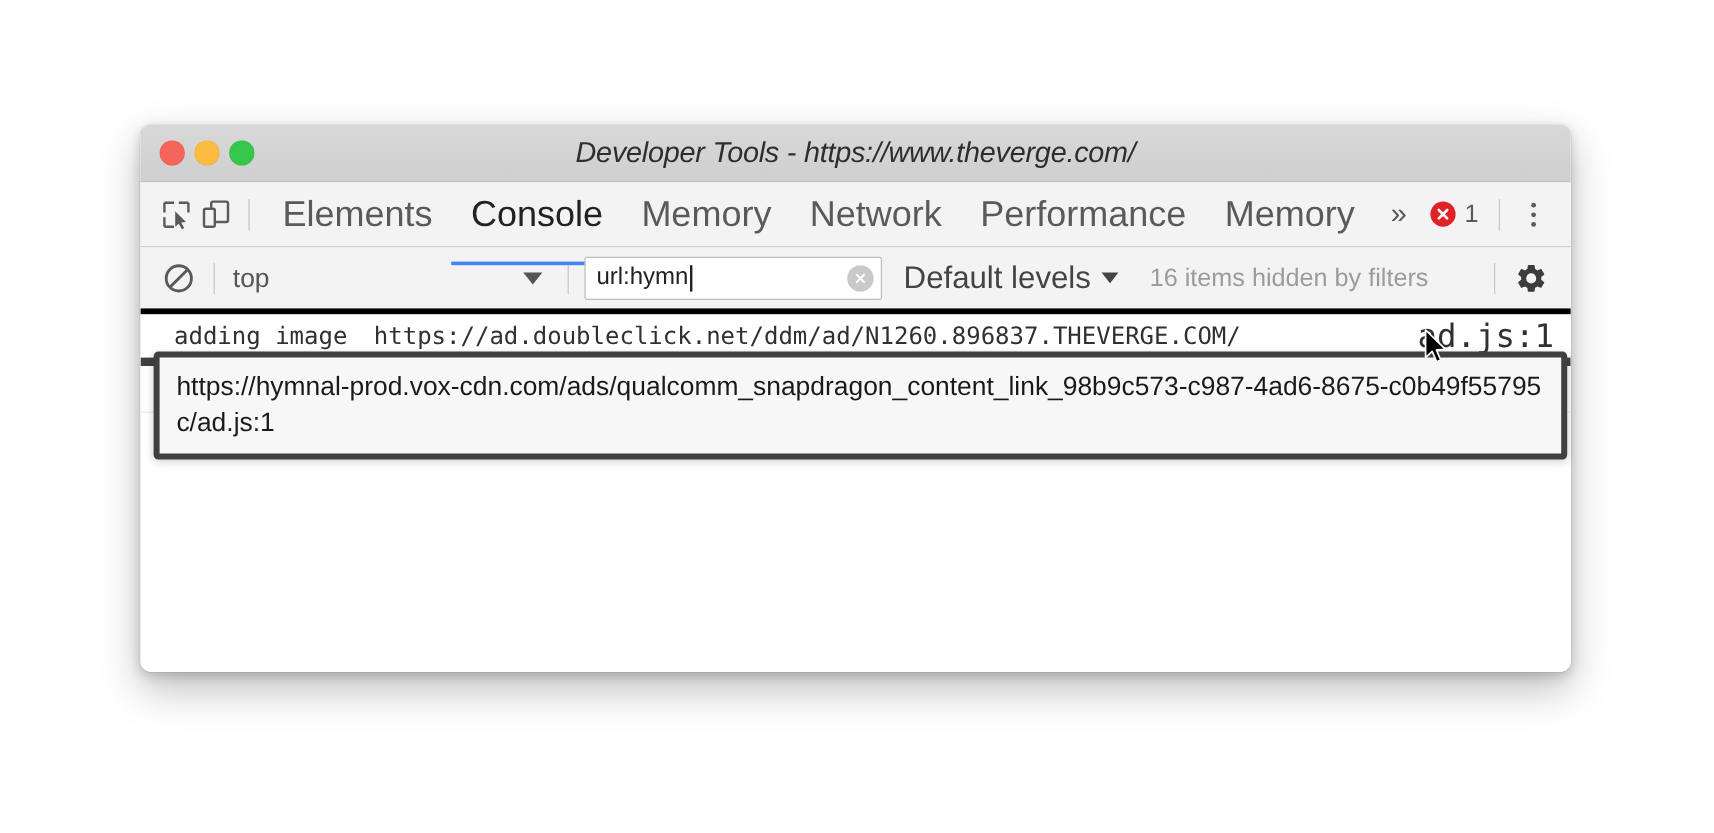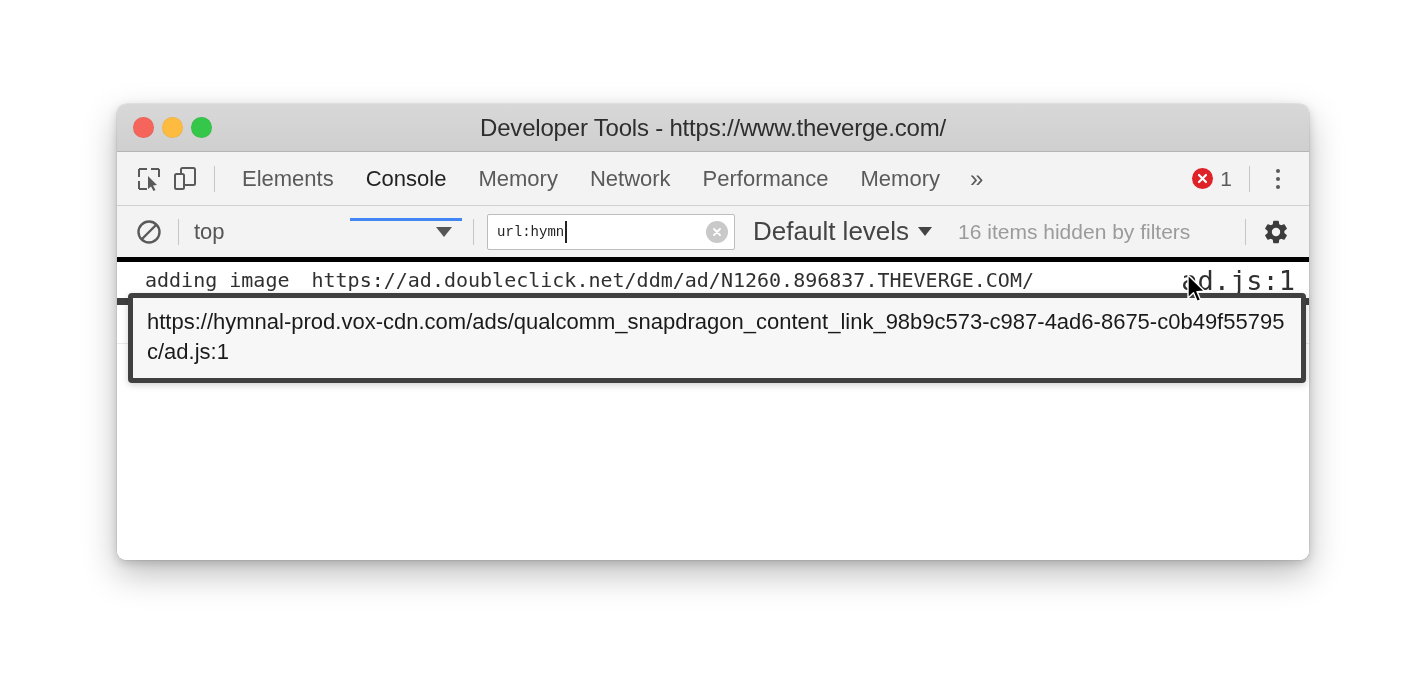--- a/index.html
+++ b/index.html
@@ -33,20 +33,21 @@
     flex-direction: column;
   }
 
   
   .titlebar {
     height: 47px;
     background: linear-gradient(to bottom, #d8d8d8 0%, #cfcfcf 100%);
     border-bottom: 1px solid #b4b4b4;
     position: relative;
     flex: 0 0 auto;
+    font-style: italic;
   }
   .traffic-lights {
     position: absolute;
     left: 16px;
     top: 0;
     height: 47px;
     display: flex;
     align-items: center;
     gap: 8px;
   }
@@ -99,21 +100,21 @@
   }
   .tabs {
     display: flex;
     align-items: center;
     height: 53px;
   }
   .tab {
     padding: 16px 16px;
     height: 53px;
     line-height: 53px;
-    font-size: 22px;
+    font-size: 30px;
     color: #5a5a5a;
     cursor: pointer;
     position: relative;
     white-space: nowrap;
   }
   .tab.active {
     color: #222222;
   }
   .tab.active::after {
     content: "";
@@ -207,24 +208,23 @@
     background: #ffffff;
     border: 1px solid #bdbdbd;
     border-radius: 2px;
     display: flex;
     align-items: center;
     padding: 0 34px 0 9px;
     box-sizing: border-box;
     margin-left: 2px;
   }
   .filter-text {
-    font-size: 14px;
+    font-size: 20px;
     color: #222222;
     white-space: nowrap;
-    font-family: Liberation Mono, monospace;
   }
   .caret-bar {
     display: inline-block;
     width: 2px;
     height: 22px;
     background: #222;
     margin-left: 1px;
     vertical-align: -4px;
   }
   .clear-x {

